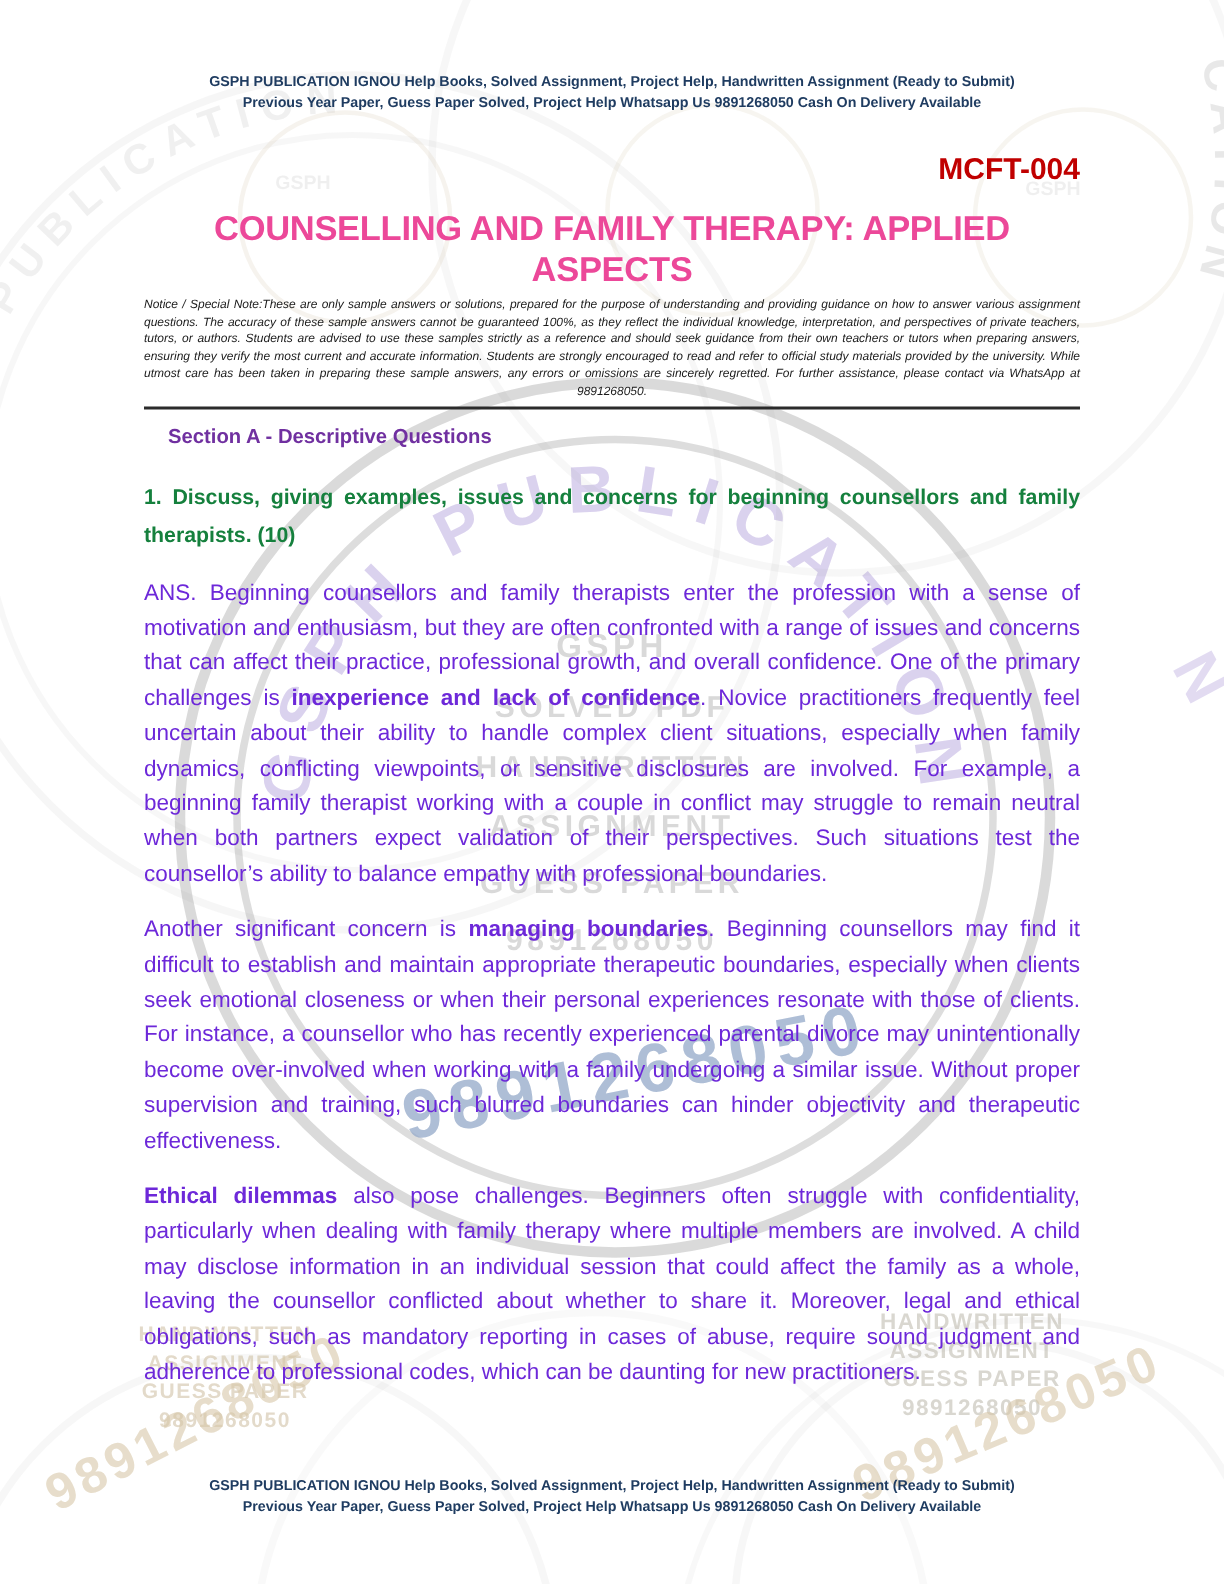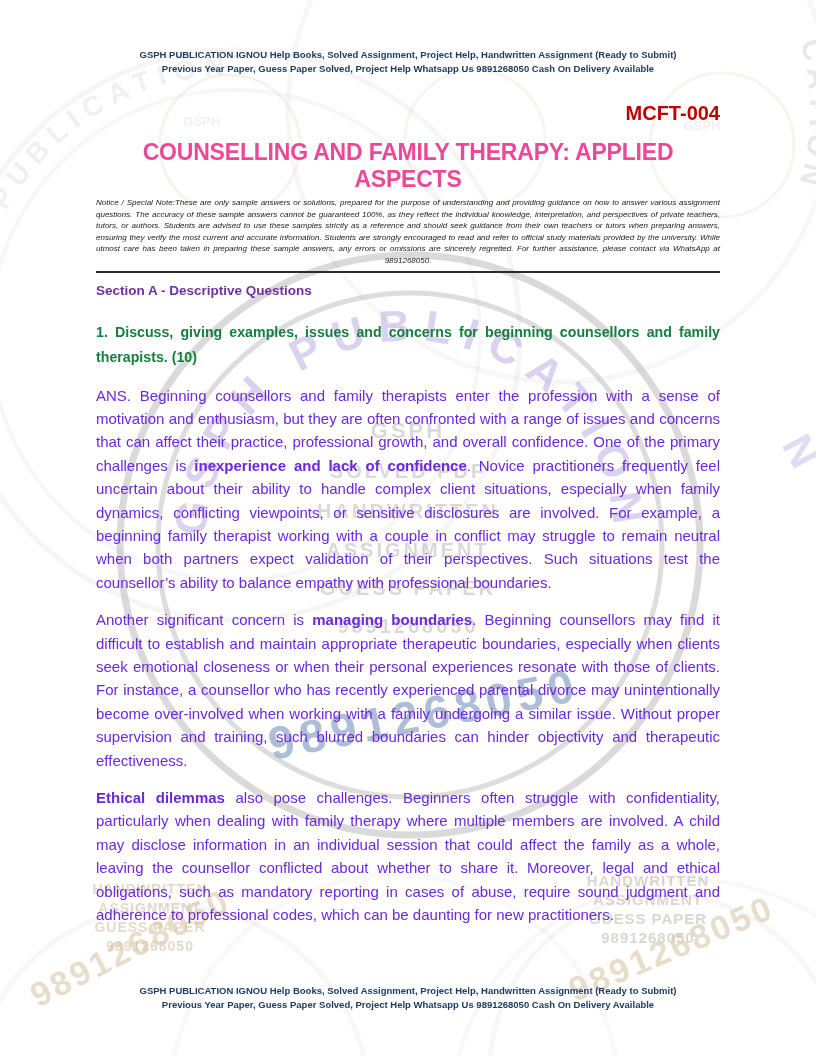--- a/index.html
+++ b/index.html
@@ -16,21 +16,21 @@
   }
   .content { position:absolute; left:96px; top:0; width:624px; z-index:1; }
   .doc-header { padding-top:48px; text-align:center; color:#1f3c61; font-weight:bold; font-size:9.5px; line-height:14px; }
   .doc-footer { position:absolute; left:96px; top:984px; width:624px; z-index:1;
     text-align:center; color:#1f3c61; font-weight:bold; font-size:9.5px; line-height:14px; }
   .course-code { margin:26px 0 0 0; text-align:right; color:#c00000; font-size:20px; font-weight:bold; }
   .course-name { margin:14px 0 0 0; text-align:center; color:#ec4899; font-size:23px; font-weight:bold; letter-spacing:-0.2px; }
   .notice { margin:4px 0 0 0; font-style:italic; font-size:8px; line-height:11.6px; color:#1a1a1a;
     text-align:justify; text-align-last:center; }
   .rule { margin:4px 0 0 0; border:none; border-top:2px solid #2b2b2b; }
-  .section-heading { margin:10px 0 0 0; color:#7030a0; font-size:13.5px; font-weight:bold; }
+  .section-heading { margin:10px 0 0 16px; color:#7030a0; font-size:13.5px; font-weight:bold; }
   .question-heading { margin:22px 0 0 0; color:#15803d; font-size:14.2px; font-weight:bold; line-height:25px; text-align:justify; }
   .body-para { margin:14px 0 0 0; color:#6d28d9; font-size:15px; line-height:23.4px; text-align:justify; }
   .body-para:first-of-type { margin-top:9px; }
   
   .wm-arc-main { font-weight:bold; font-size:44px; letter-spacing:12px; fill:#b7a6de; opacity:.5; }
   .wm-arc-corner { font-weight:bold; font-size:28px; letter-spacing:8px; fill:#9a9a9a; opacity:.14; }
   .wm-arc-corner-r { font-weight:bold; font-size:30px; letter-spacing:6px; fill:#9a9a9a; opacity:.22; }
   .wm-center { font-weight:bold; fill:#8a8a8a; opacity:.32; letter-spacing:3px; text-anchor:middle; font-size:20px; }
   .wm-center-top { font-size:22px; }
   .wm-num-blue { font-weight:bold; font-size:46px; letter-spacing:6px; fill:#94a9c9; opacity:.75; }

